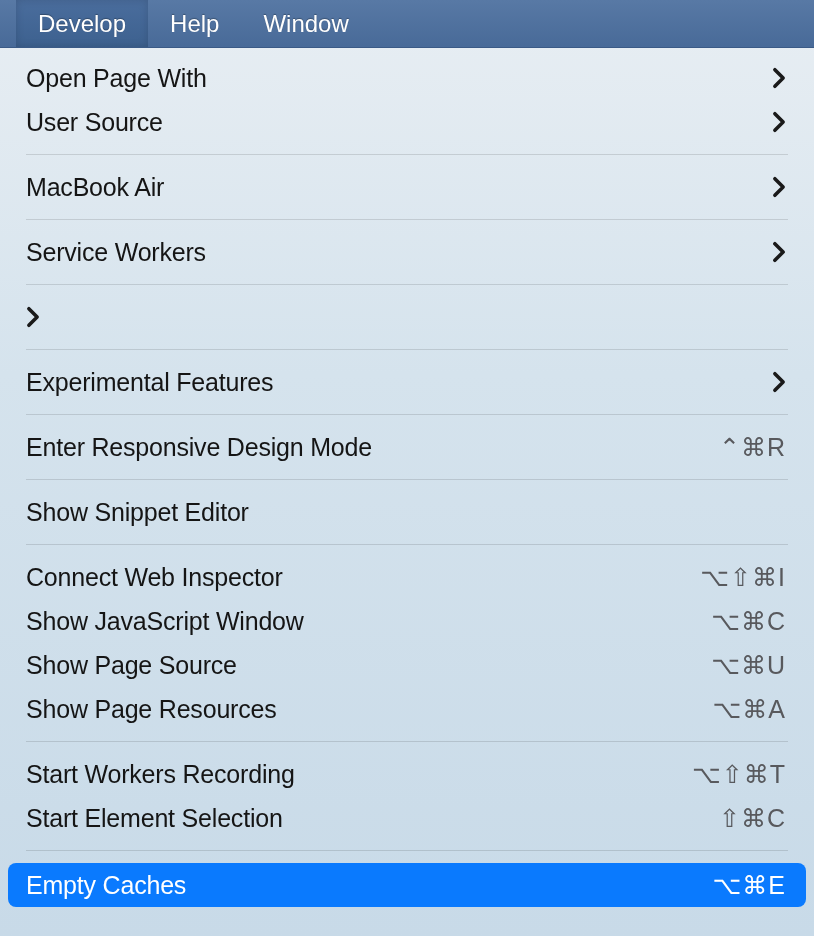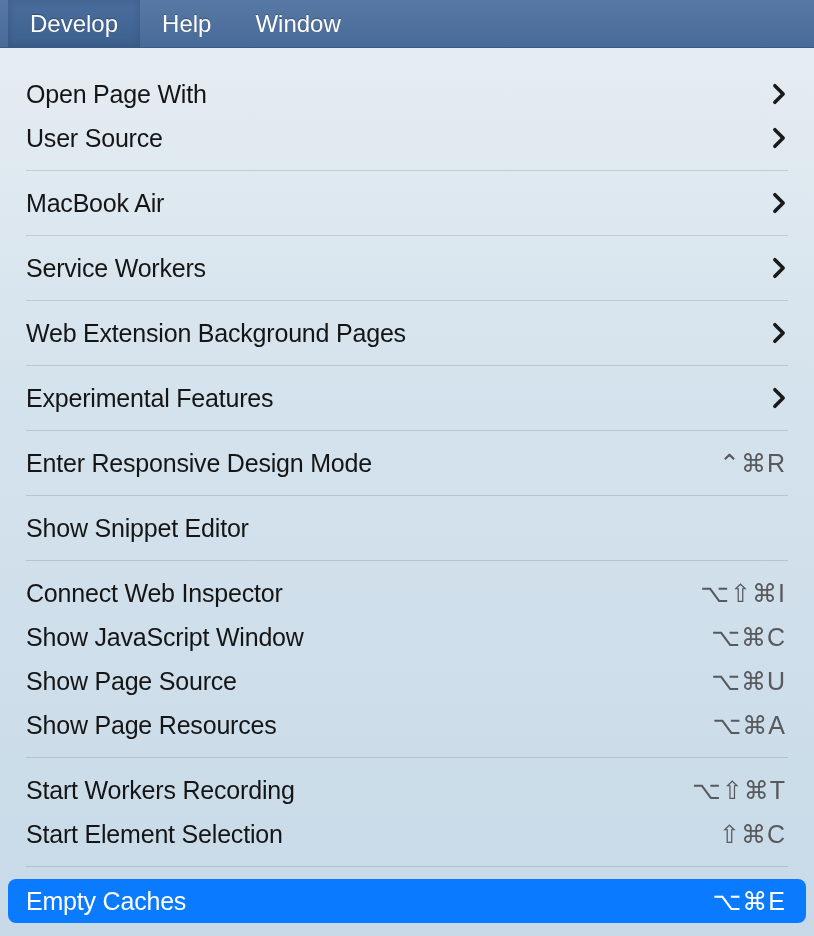--- a/index.html
+++ b/index.html
@@ -13,21 +13,21 @@
       height: 936px;
       overflow: hidden;
       background: linear-gradient(180deg, #e8eef3 0%, #d5e3ed 40%, #c8dae8 100%);
     }
     .menubar {
       display: flex;
       align-items: center;
       height: 48px;
       background: linear-gradient(180deg, #5879a5 0%, #486a98 100%);
       border-bottom: 1px solid #3a5a86;
-      padding: 0 8px;
+      padding: 0 16px;
     }
     .menubar-item {
       padding: 0 22px;
       height: 100%;
       display: flex;
       align-items: center;
       color: #ffffff;
       font-size: 24px;
       font-weight: 400;
       text-shadow: 0 -1px 1px rgba(0,0,0,0.3);
@@ -35,21 +35,21 @@
     }
     .menubar-item.active {
       background: linear-gradient(180deg, #4a6d9d 0%, #3d618f 100%);
       box-shadow: inset 0 0 8px rgba(0,0,0,0.15);
     }
     .dropdown {
       margin: 0 4px;
       background: rgba(255,255,255,0.0);
       border-radius: 10px;
       overflow: visible;
-      padding-top: 24px;
+      padding-top: 8px;
     }
     .menu-item {
       display: flex;
       align-items: center;
       justify-content: space-between;
       height: 44px;
       padding: 0 24px 0 22px;
       color: #151515;
       font-size: 25px;
       font-weight: 400;
@@ -134,21 +134,20 @@
       <div class="menu-item">
         <span>Service Workers</span>
         <span class="chevron">
           <svg viewBox="0 0 10 16" fill="none">
             <path d="M2 2 L8 8 L2 14" stroke="#1a1a1a" stroke-width="2.6" stroke-linecap="round" stroke-linejoin="round"></path>
           </svg>
         </span>
       </div>
       <div class="separator"></div>
       <div class="menu-item">
-        <span>Web Extension Background Pages</span>
         <span class="chevron">
           <svg viewBox="0 0 10 16" fill="none">
             <path d="M2 2 L8 8 L2 14" stroke="#1a1a1a" stroke-width="2.6" stroke-linecap="round" stroke-linejoin="round"></path>
           </svg>
         </span>
       </div>
       <div class="separator"></div>
       <div class="menu-item">
         <span>Experimental Features</span>
         <span class="chevron">

